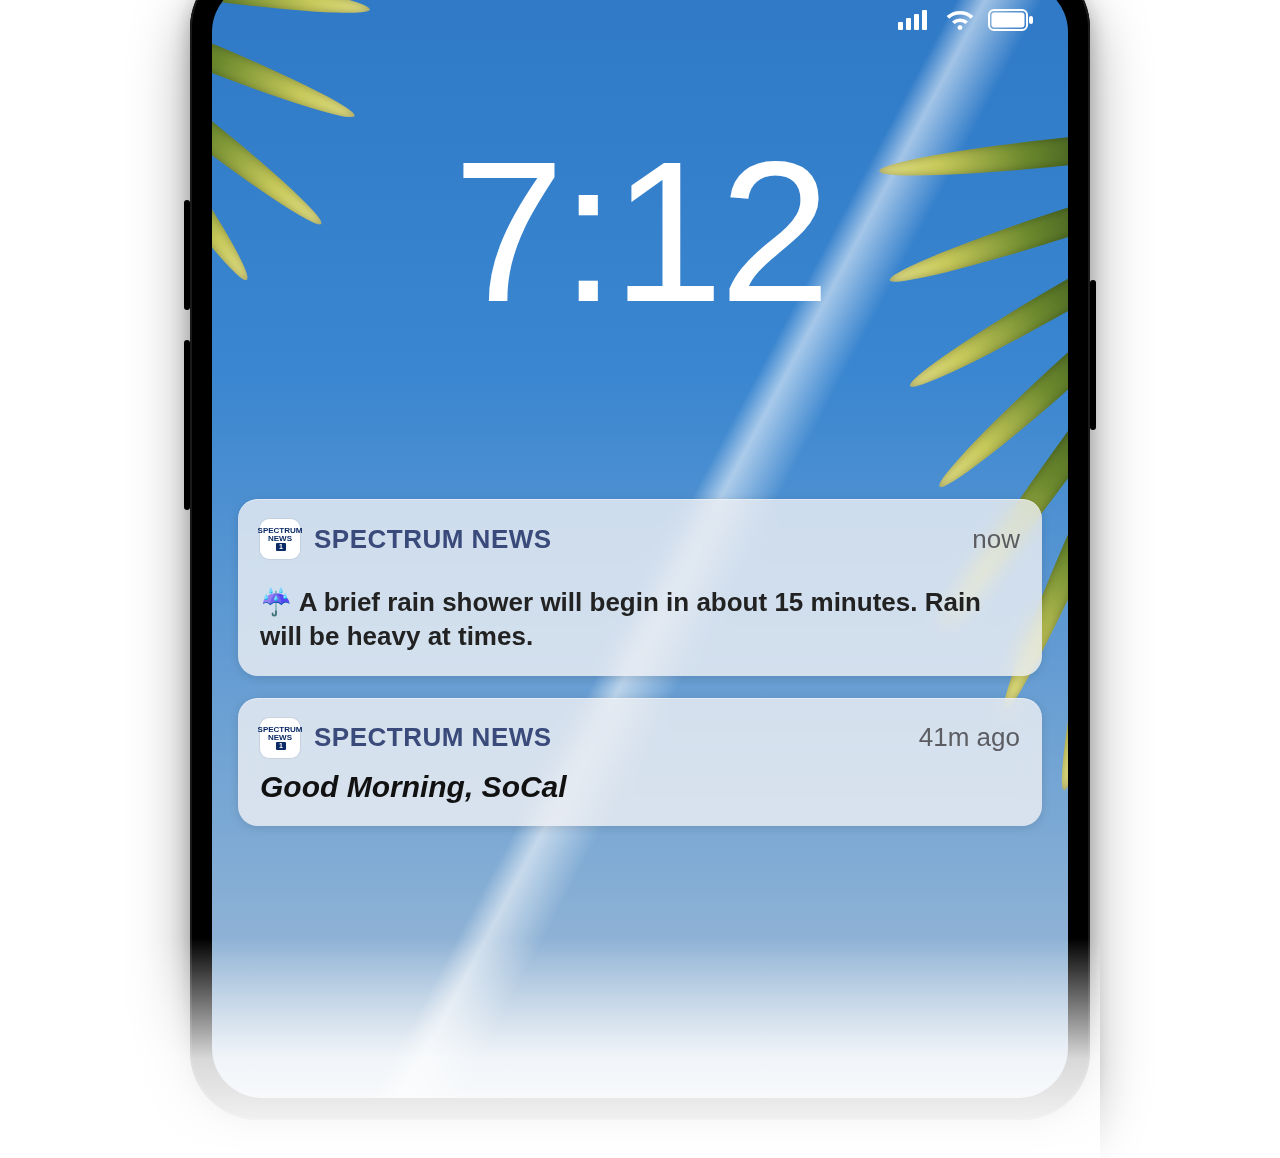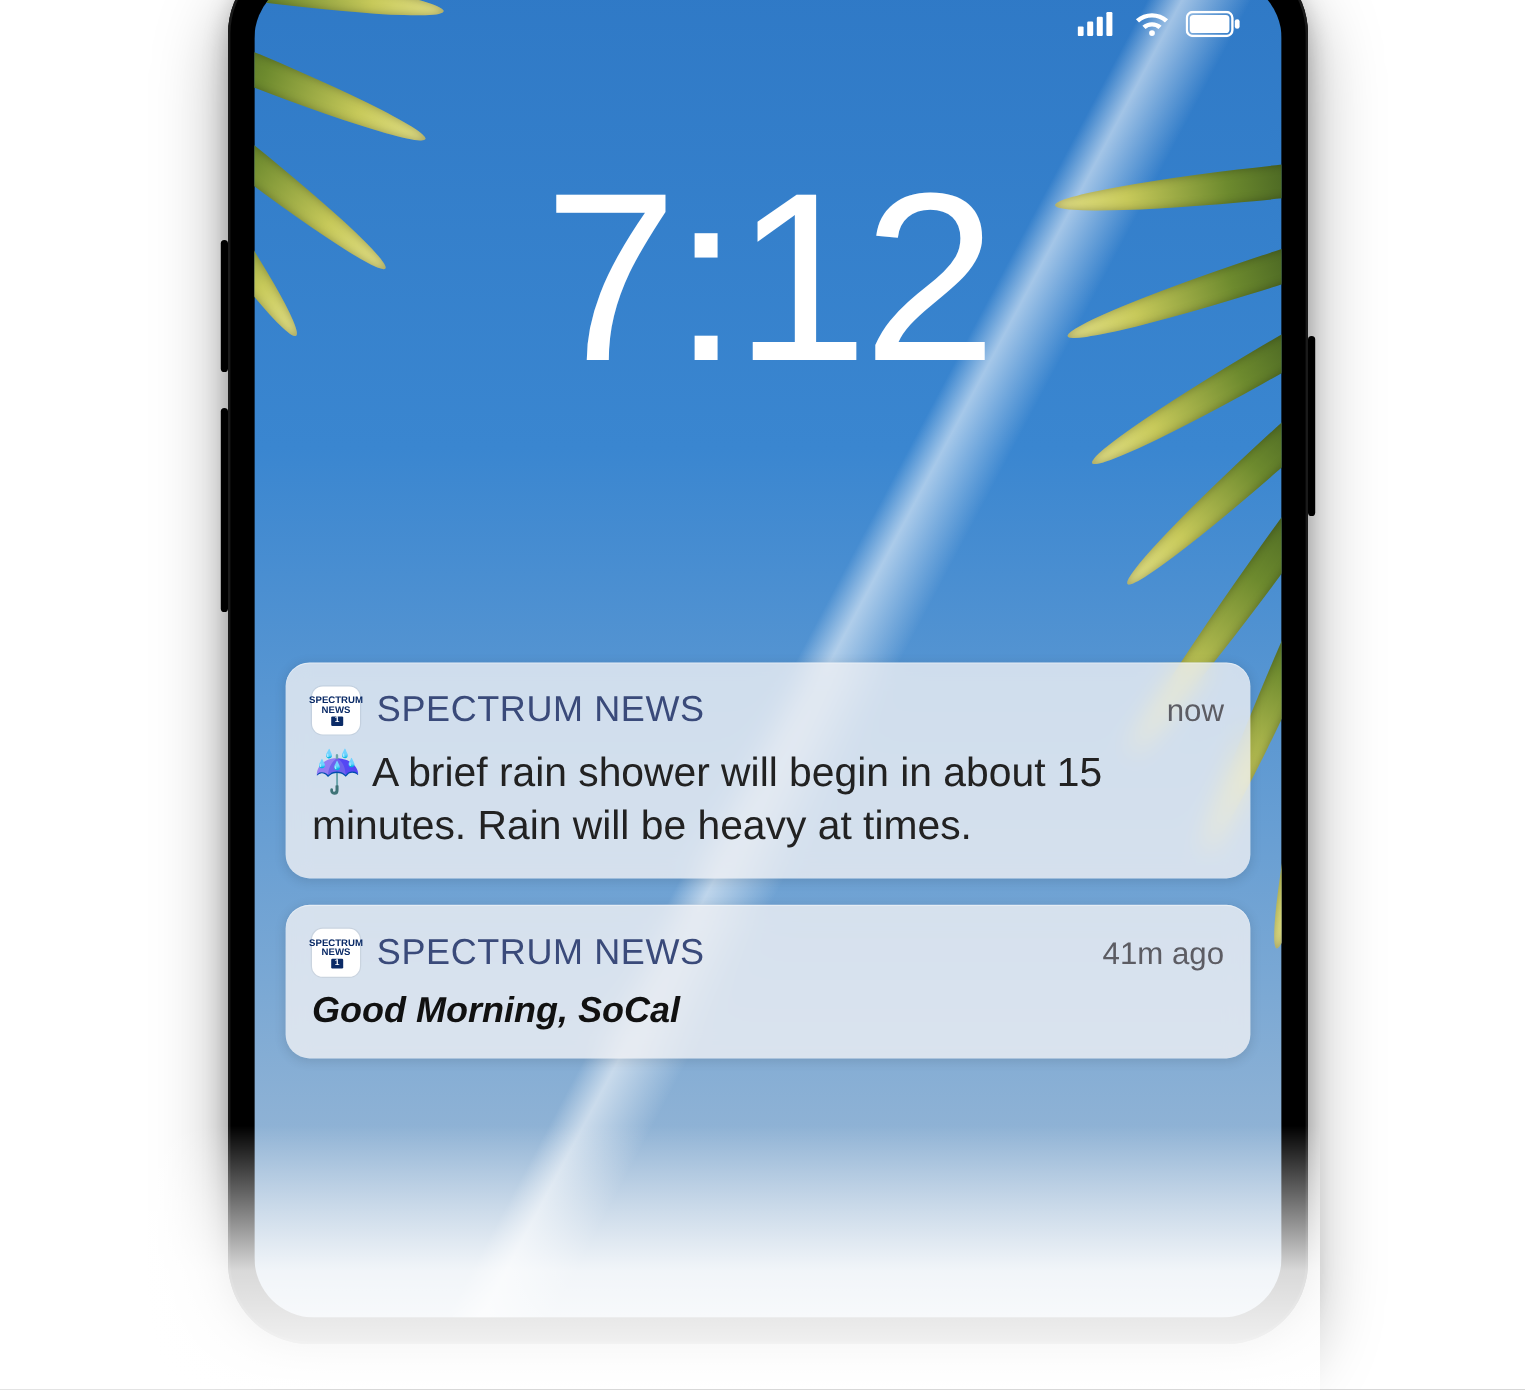--- a/index.html
+++ b/index.html
@@ -64,41 +64,41 @@
   .palm-right .frond{ transform-origin: right center; right:-20px;
            background: linear-gradient(270deg,#2e4a1a,#6d8a2e 40%,#c7c95a 75%,#e6e389);
            border-radius: 80% 0 0 80% / 50% 0 0 50%; }
 
   
   .status-bar { position:absolute; top:18px; left:0; right:0; height:40px; display:flex; justify-content:flex-end; align-items:center; padding:0 34px; gap:12px; color:#fff;}
   .status-bar svg { display:block; }
 
   .clock { position:absolute; top:150px; left:0; right:0; text-align:center; color:#fff; font-weight:200; font-size:200px; letter-spacing:-4px; line-height:1; }
 
-  .notifications { position:absolute; left:26px; right:26px; top:570px; display:flex; flex-direction:column; gap:22px; }
+  .notifications { position:absolute; left:26px; right:26px; top:517px; display:flex; flex-direction:column; gap:22px; }
   .notif {
     background: rgba(242,242,245,0.78);
     backdrop-filter: blur(10px);
     border-radius: 20px;
     padding: 20px 22px 22px 22px;
     box-shadow: 0 1px 0 rgba(255,255,255,.4) inset, 0 2px 10px rgba(0,0,0,.12);
   }
   .notif-head { display:flex; align-items:center; gap:14px; }
   .app-icon {
     width:40px; height:40px; border-radius:9px; background:#fff;
     display:flex; align-items:center; justify-content:center;
     font-size:8px; font-weight:700; color:#0a2a66; line-height:1; text-align:center;
     box-shadow: 0 0 0 1px rgba(0,0,0,.06);
   }
   .app-icon span { display:block; }
   .app-icon .bar { display:inline-block; margin-left:2px; width:10px; height:8px; background:#0a2a66; color:#fff; font-size:7px; line-height:8px; border-radius:1px; }
-  .app-name { color:#3a4a7a; font-size:30px; letter-spacing:.5px; font-weight:400; }
+  .app-name { color:#3a4a7a; font-size:26px; letter-spacing:.5px; font-weight:700; }
   .notif-time { margin-left:auto; color:#5c5c63; font-size:26px; }
   .notif-title { margin-top:12px; font-size:30px; font-weight:700; color:#111;font-style:italic; }
-  .notif-body  { margin-top:10px; font-size:34px; color:#222; line-height:1.3; }
+  .notif-body  { margin-top:27px; font-size:26px; color:#222; line-height:1.3;font-weight:bold; }
 
   
   .fade-bottom {
     position:absolute; left:0; right:0; bottom:0; height:220px;
     background: linear-gradient(to bottom, rgba(255,255,255,0) 0%, rgba(255,255,255,.85) 55%, #fff 100%);
     pointer-events:none;
   }
 </style>
 </head>
 <body>

